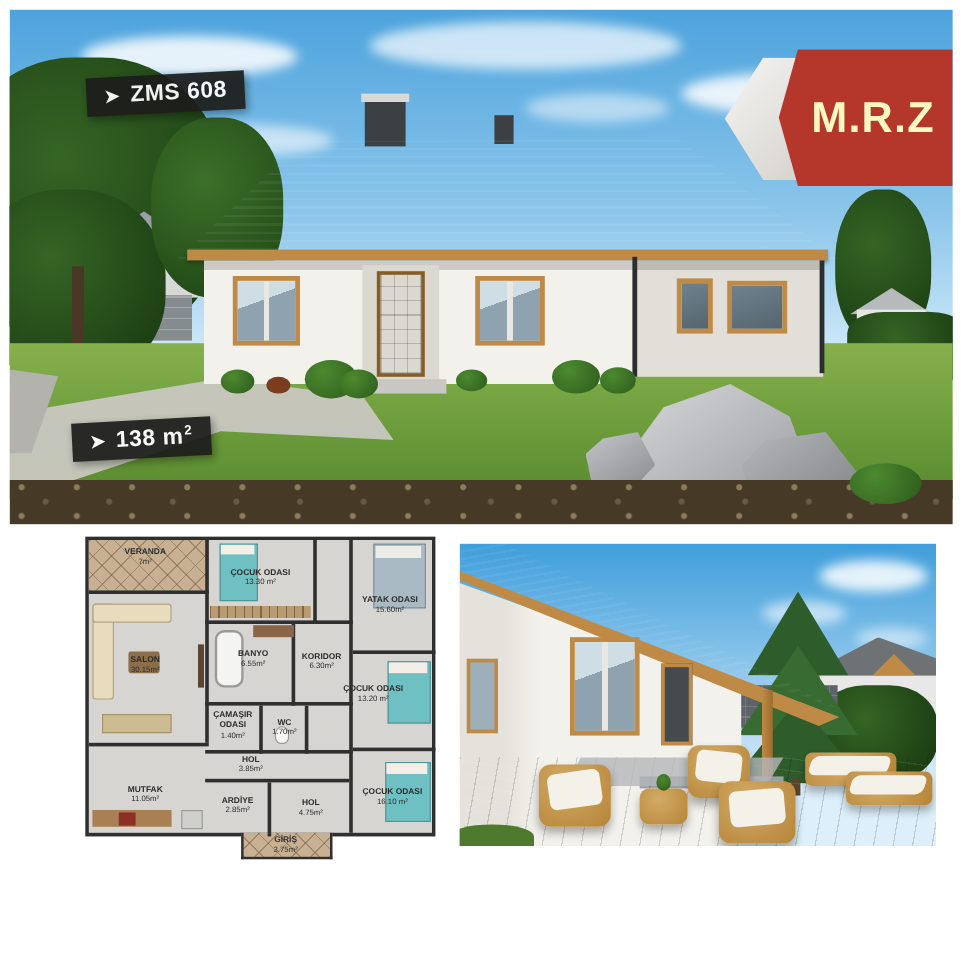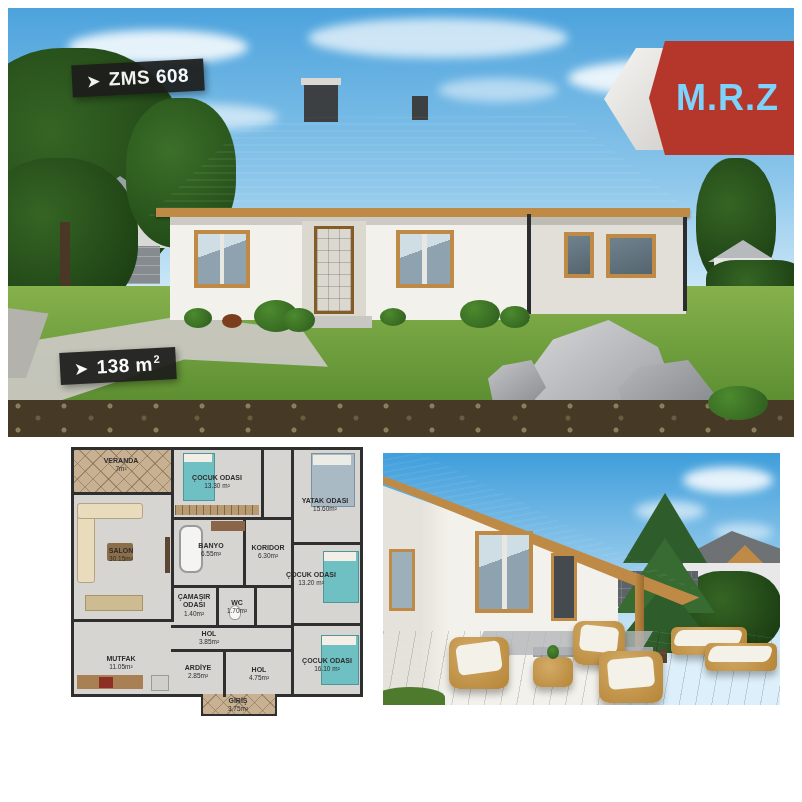--- a/index.html
+++ b/index.html
@@ -100,21 +100,21 @@
   <div class="abs banner" style="left:64px;top:54px;height:32px;transform:rotate(-3deg);">
     <span class="arrow">➤</span>
     <span class="txt">ZMS 608</span>
   </div>
   <div class="abs banner" style="left:52px;top:342px;height:32px;transform:rotate(-3deg);">
     <span class="arrow">➤</span>
     <span class="txt"><span>138 m</span><sup>2</sup></span>
   </div>
   <i class="abs" style="left:596px;top:40px;width:100px;height:102px;background:linear-gradient(135deg,#f6f5f3,#cfccc7);clip-path:polygon(100% 0,32% 0,0 50%,32% 100%,100% 100%,64% 50%);"></i>
   <div class="abs" style="left:641px;top:33px;width:145px;height:114px;background:var(--accent_red,#b5372b);clip-path:polygon(11% 0,100% 0,100% 100%,11% 100%,0 50%);display:flex;align-items:center;justify-content:center;">
-    <span style="color:#7dd3fc;font-weight:bold;font-size:36px;letter-spacing:1px;padding-left:12px;">M.R.Z</span>
+    <span style="color:#fef9c3;font-weight:bold;font-size:36px;letter-spacing:1px;padding-left:12px;">M.R.Z</span>
   </div>
 </div>
 
 <div class="abs scene" style="left:71px;top:447px;width:292px;height:271px;">
   <i class="abs" style="left:0;top:0;width:292px;height:250px;box-sizing:border-box;border:3px solid var(--plan_wall,#2f2f2f);background:var(--plan_floor,#d6d5d2);"></i>
   <i class="abs tile" style="left:3px;top:3px;width:100px;height:42px;"></i>
   <i class="abs tile" style="left:130px;top:247px;width:76px;height:22px;box-sizing:border-box;border:2px solid var(--plan_wall,#2f2f2f);border-top:none;"></i>
 
   <i class="abs wall" style="left:100px;top:3px;width:3px;height:169px;"></i>
   <i class="abs wall" style="left:3px;top:45px;width:100px;height:3px;"></i>

